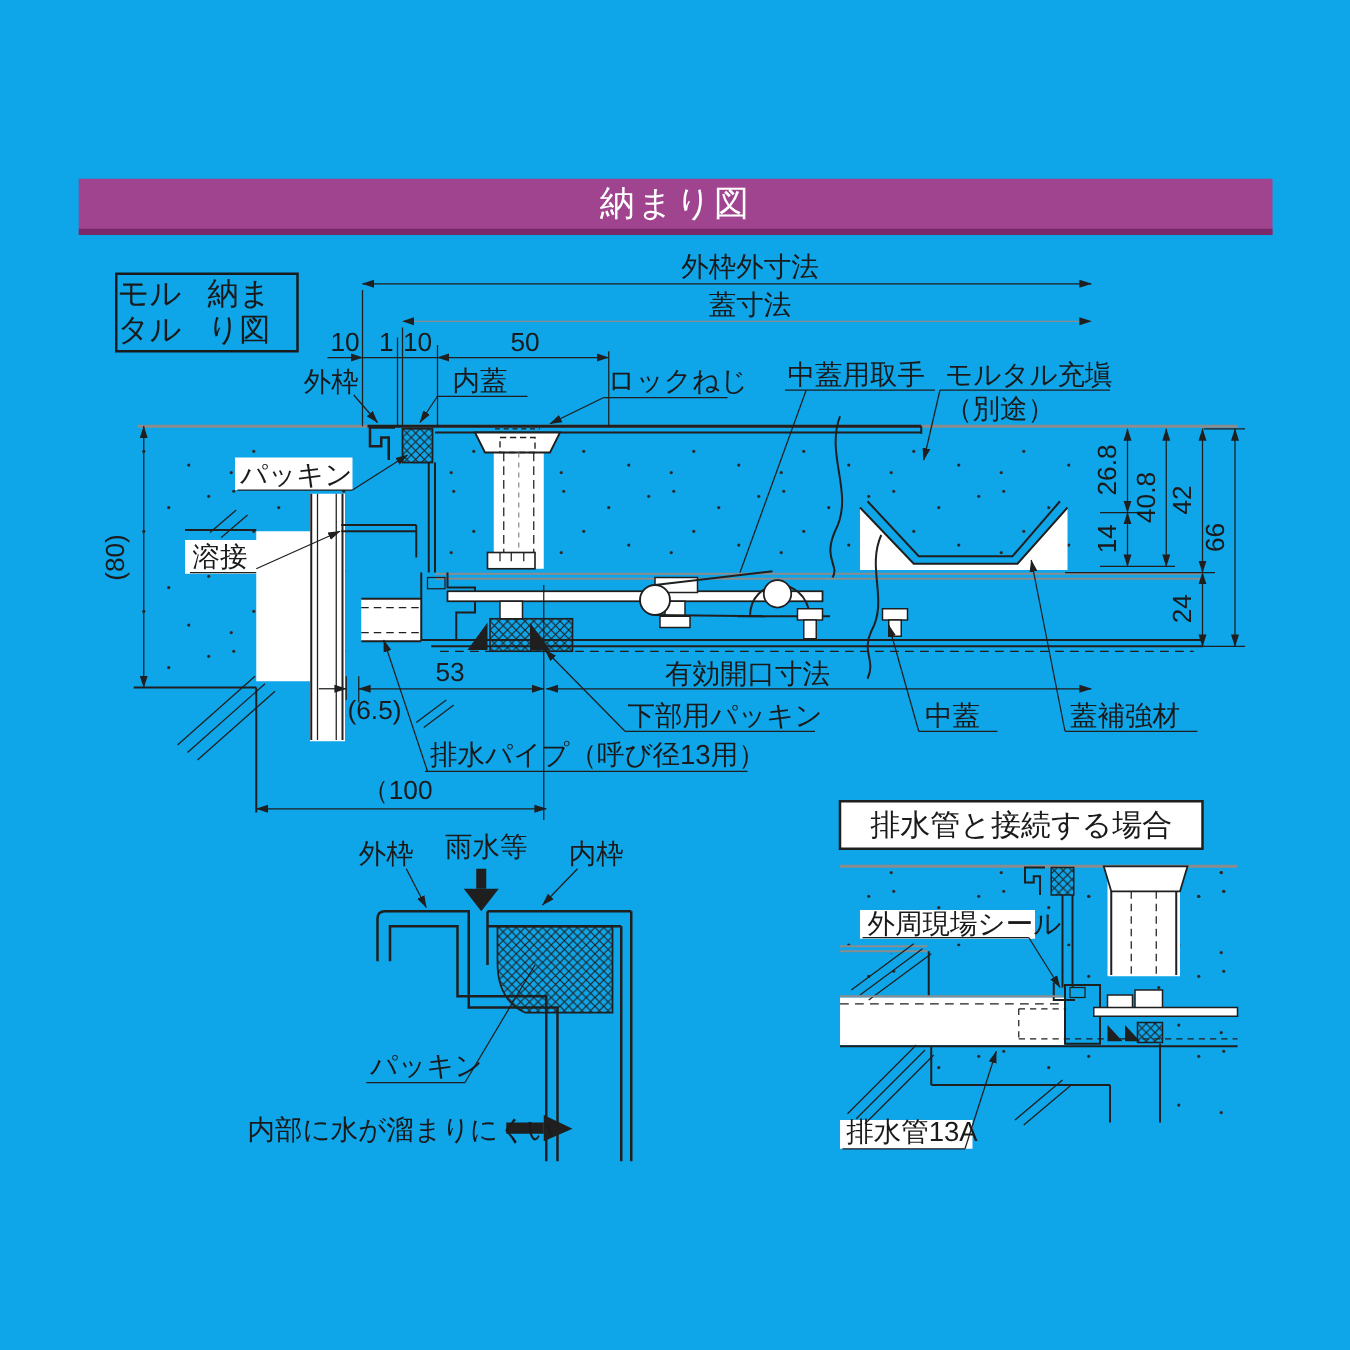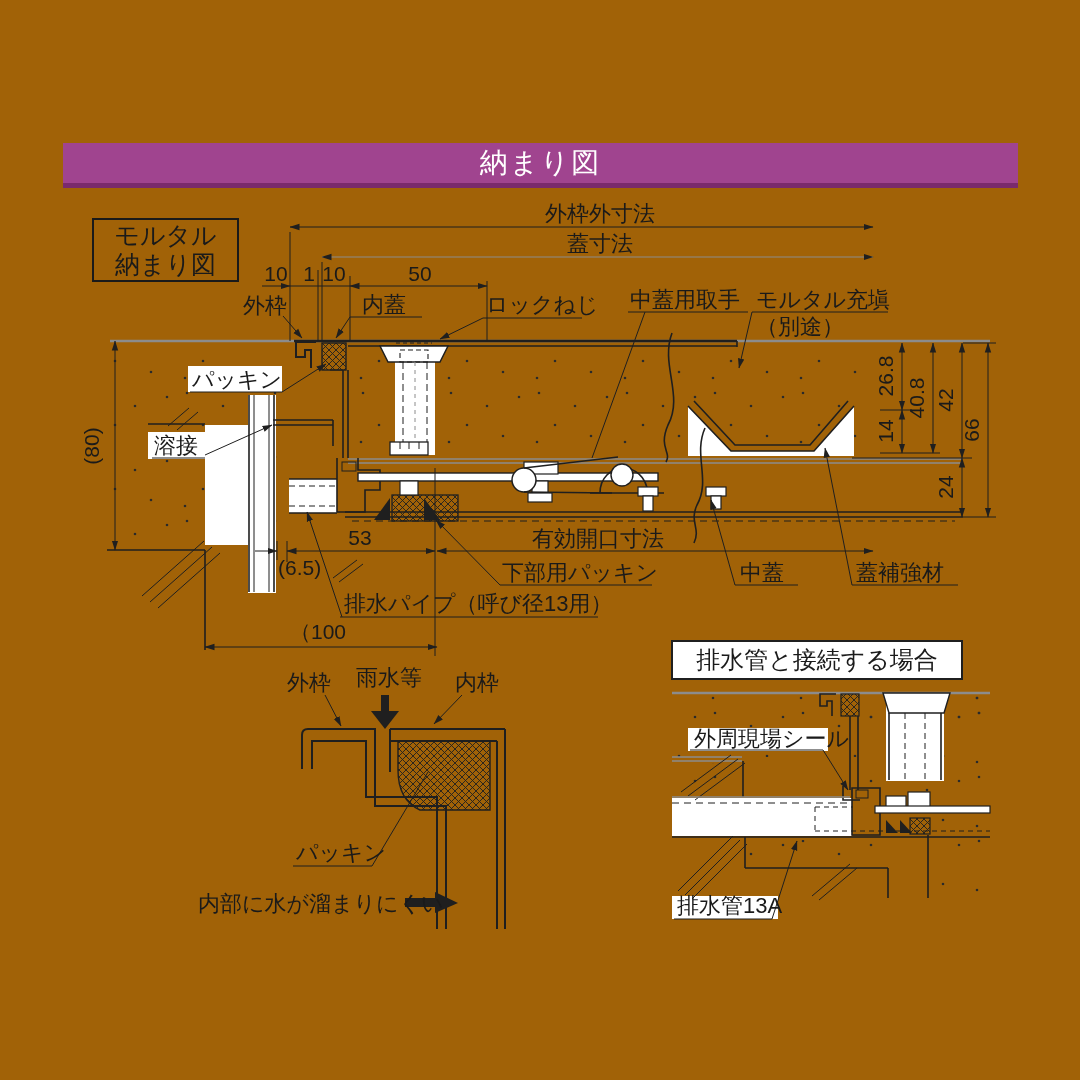--- a/index.html
+++ b/index.html
@@ -1,23 +1,23 @@
 <!DOCTYPE html>
 <html><head>
 <meta charset="utf-8">
 <style>
   html,body{margin:0;padding:0;background:#ffffff;}
-  #stage{position:relative;width:1080px;height:1080px;background:#a16207;overflow:hidden;
+  #stage{position:relative;width:1080px;height:1080px;background:#0ea5e9;overflow:hidden;
          font-family:"Liberation Sans","DejaVu Sans",sans-serif;color:#1a1a1a;}
   #titlebar{position:absolute;left:63px;top:143px;width:955px;height:40px;
             background:#A0448F;border-bottom:5px solid #7A2A6C;
             display:flex;align-items:center;justify-content:center;}
   #titlebar .t{color:#ffffff;font-size:28px;letter-spacing:2px;}
   #specbox{position:absolute;left:92px;top:218px;width:143px;height:60px;
-           border:2px solid #1a1a1a;display:flex;flex-direction:column;
+           border:2px solid #1a1a1a;display:flex;flex-direction:row;
            align-items:center;justify-content:center;font-size:25px;line-height:1.15;}
   svg text{fill:#1a1a1a;font-family:"Liberation Sans","DejaVu Sans",sans-serif;}
   .lbl{font-size:22px;}
   .dim{font-size:21px;}
   .k{stroke:#1f1f1f;fill:none;}
   .g{stroke:#8c8c8c;fill:none;}
   .thin{stroke-width:1;}
   .med{stroke-width:1.6;}
   .thick{stroke-width:2.4;}
 </style>

